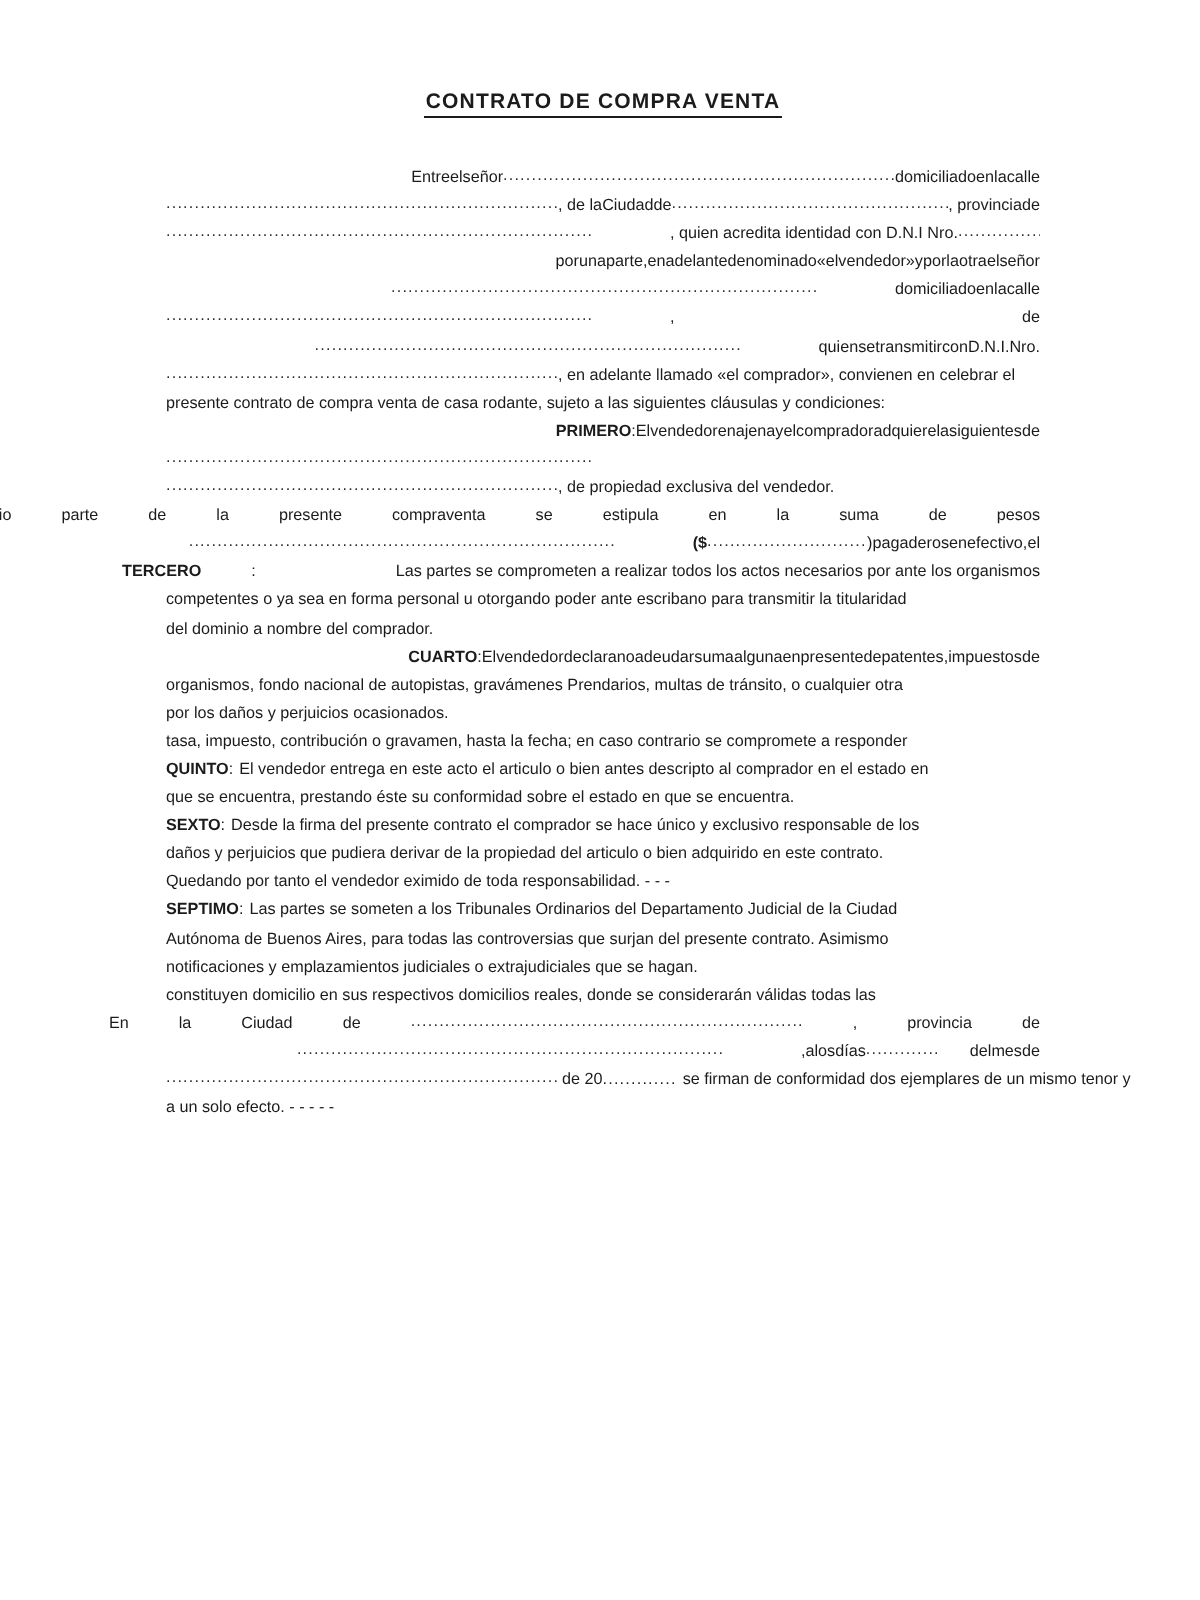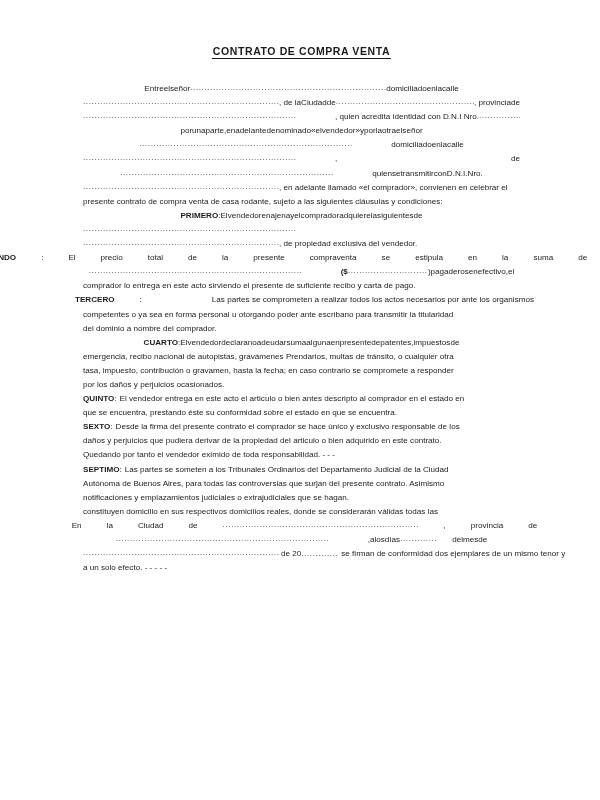--- a/index.html
+++ b/index.html
@@ -42,21 +42,21 @@
   }
   
   .line {
     display: block;
     white-space: nowrap;
     font-size: 8.1px;
     line-height: 14.1px;
   }
   .jline {
     display: flex;
-    justify-content: center;
+    justify-content: flex-end;
     align-items: baseline;
     font-size: 8.1px;
     line-height: 14.1px;
     white-space: nowrap;
   }
   .jline.tight { justify-content: flex-start; }
   .jline > span { display: inline-block; }
   b, .bold { font-weight: bold; }
   .dots {
     flex: 1 1 auto;
@@ -191,21 +191,21 @@
         <span>, de propiedad exclusiva del vendedor.</span>
       </div>
     </div>
 
     <div>
       <div class="jline indent-sm">
         <span class="bold">SEGUNDO</span>
         <span>:</span>
         <span>El</span>
         <span>precio</span>
-        <span>total</span>
+        <span>parte</span>
         <span>de</span>
         <span>la</span>
         <span>presente</span>
         <span>compraventa</span>
         <span>se</span>
         <span>estipula</span>
         <span>en</span>
         <span>la</span>
         <span>suma</span>
         <span>de</span>
@@ -214,21 +214,20 @@
       <div class="jline">
         <span class="dots fixed-xxl">...........................................................................</span>
         <span class="bold">($</span>
         <span class="dots w-dollar">...........................................................................</span>
         <span>)</span>
         <span>pagaderos</span>
         <span>en</span>
         <span>efectivo,</span>
         <span>el</span>
       </div>
-      <div class="line">comprador lo entrega en este acto sirviendo el presente de suficiente recibo y carta de pago.</div>
     </div>
 
     <div>
       <div class="jline indent-sm">
         <span class="bold">TERCERO</span>
         <span>:</span>
         <span style="flex:1 1 auto;margin-left:45px;">Las partes se comprometen a realizar todos los actos necesarios por ante los organismos</span>
       </div>
       <div class="line">competentes o ya sea en forma personal u otorgando poder ante escribano para transmitir la titularidad</div>
       <div class="line">del dominio a nombre del comprador.</div>
@@ -245,23 +244,23 @@
         <span>adeudar</span>
         <span>suma</span>
         <span>alguna</span>
         <span>en</span>
         <span>presente</span>
         <span>de</span>
         <span>patentes,</span>
         <span>impuestos</span>
         <span>de</span>
       </div>
-      <div class="line">emergencia, recibo nacional de autopistas, gravámenes Prendarios, multas de tránsito, o cualquier otra</div>
+      <div class="line">organismos, fondo nacional de autopistas, gravámenes Prendarios, multas de tránsito, o cualquier otra</div>
+      <div class="line">por los daños y perjuicios ocasionados.</div>
       <div class="line">tasa, impuesto, contribución o gravamen, hasta la fecha; en caso contrario se compromete a responder</div>
-      <div class="line">por los daños y perjuicios ocasionados.</div>
     </div>
 
     <div>
       <div class="jline tight">
         <span class="bold">QUINTO</span>
         <span>:</span>
         <span style="padding-left:3px;">El vendedor entrega en este acto el articulo o bien antes descripto al comprador en el estado en</span>
       </div>
       <div class="line">que se encuentra, prestando éste su conformidad sobre el estado en que se encuentra.</div>
     </div>

